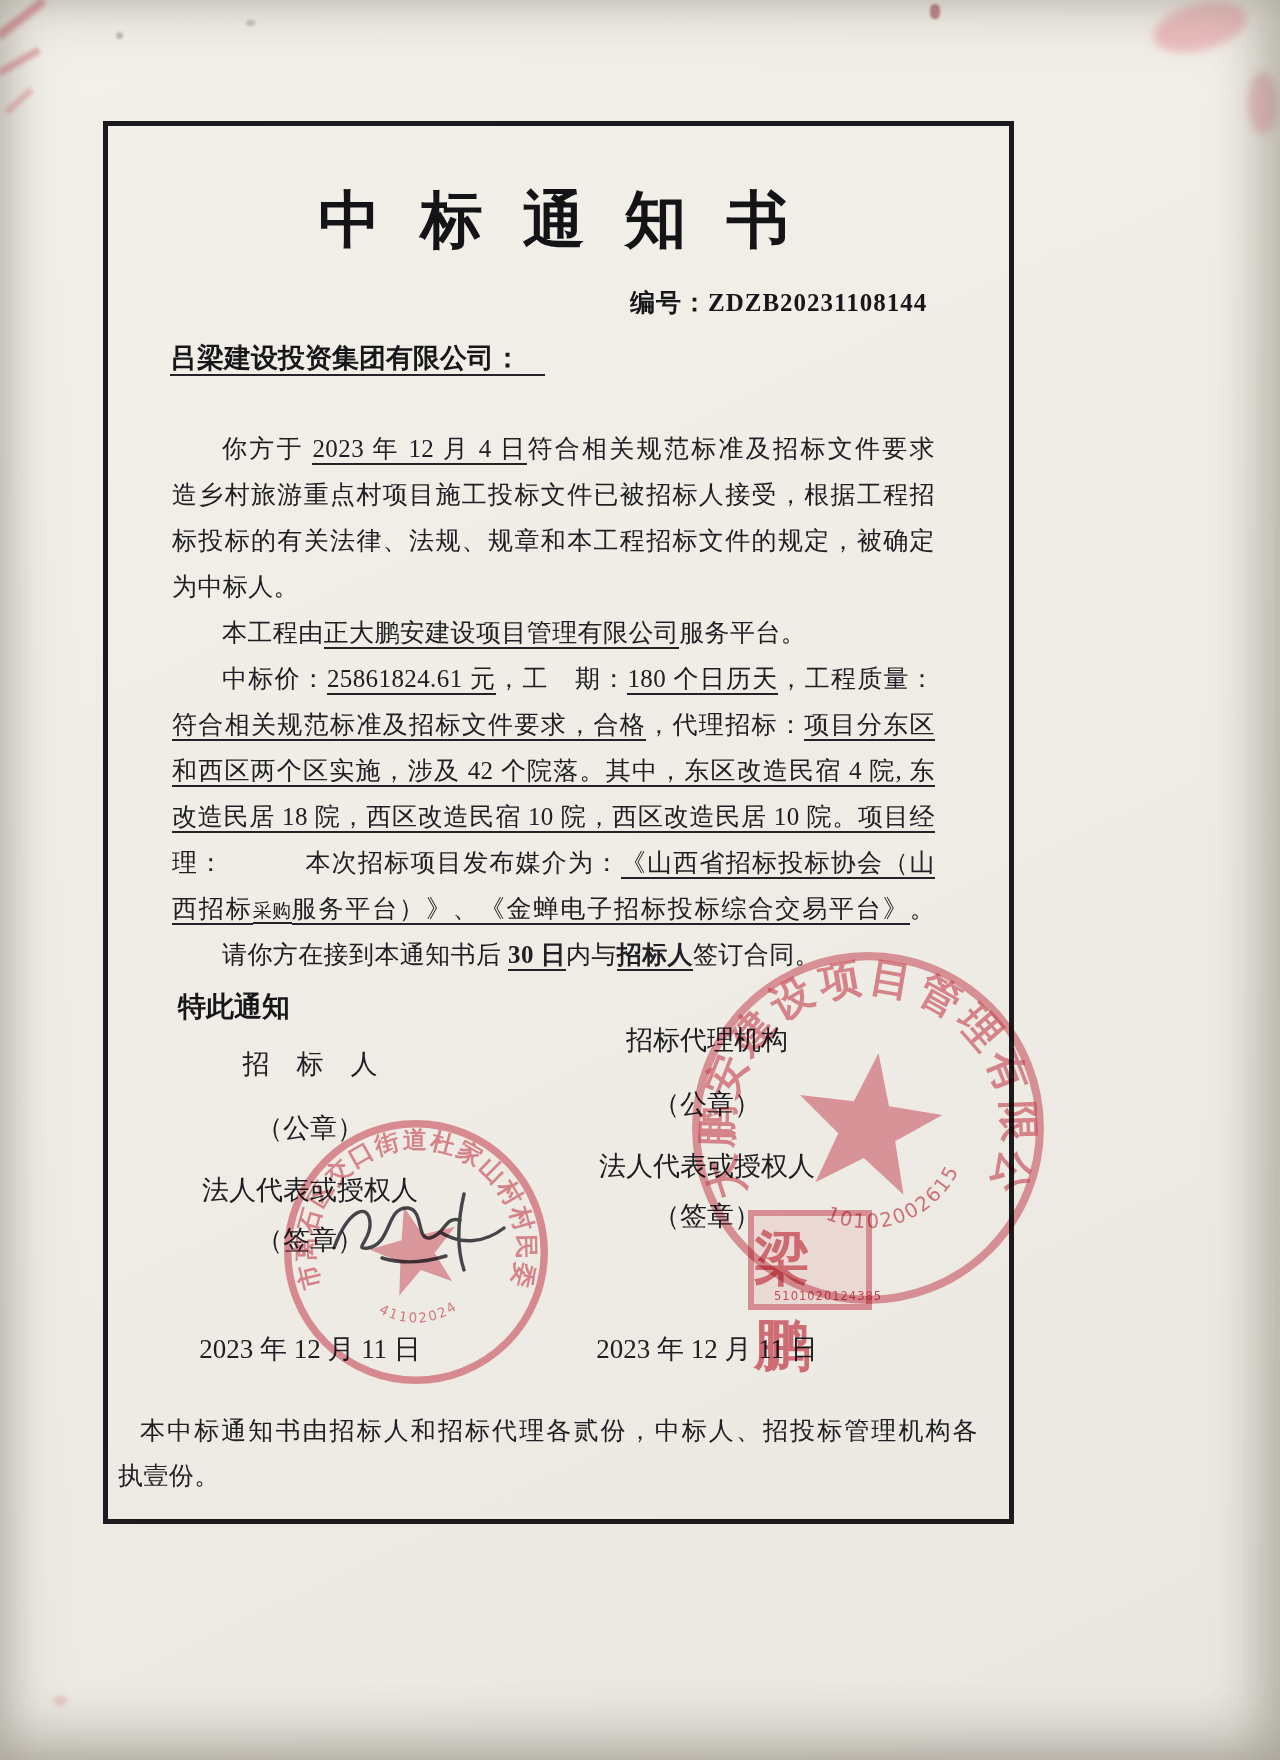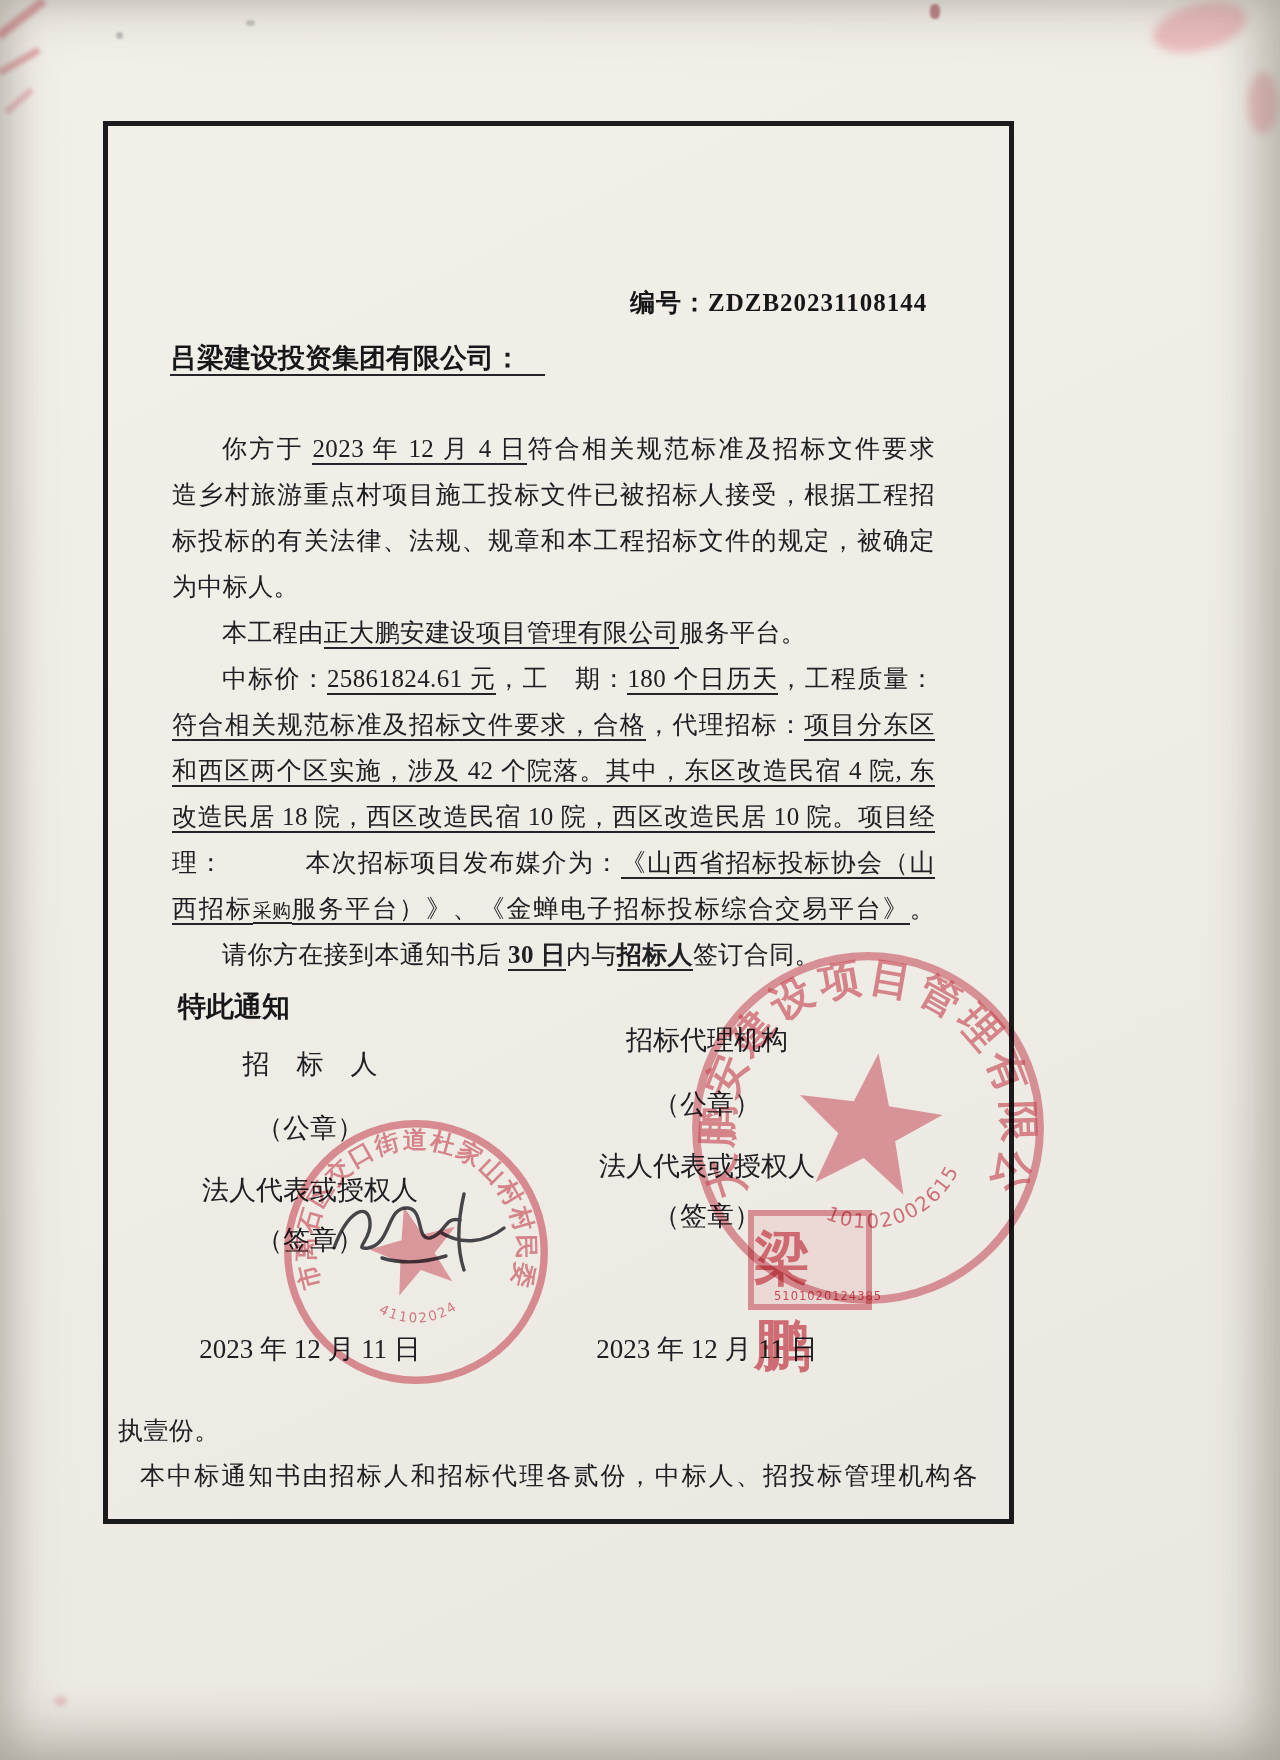--- a/index.html
+++ b/index.html
@@ -68,20 +68,21 @@
   <div class="smudge" style="left:2px;top:98px;width:34px;height:6px;background:rgba(208,84,98,.35);transform:rotate(-42deg);filter:blur(2px);"></div>
   <div class="smudge" style="left:1152px;top:4px;width:96px;height:46px;background:rgba(224,120,132,.42);border-radius:50%;transform:rotate(-14deg);filter:blur(5px);"></div>
   <div class="smudge" style="left:1248px;top:72px;width:30px;height:62px;background:rgba(224,120,132,.38);border-radius:50%;filter:blur(4px);"></div>
   <div class="smudge" style="left:930px;top:4px;width:10px;height:15px;background:rgba(150,42,52,.55);border-radius:40%;filter:blur(1px);"></div>
   <div class="smudge" style="left:116px;top:32px;width:7px;height:7px;background:rgba(92,92,96,.35);border-radius:50%;filter:blur(1px);"></div>
   <div class="smudge" style="left:246px;top:20px;width:9px;height:6px;background:rgba(92,92,96,.3);border-radius:50%;filter:blur(1px);"></div>
   <div class="smudge" style="left:54px;top:1696px;width:13px;height:10px;background:rgba(220,130,140,.35);border-radius:50%;filter:blur(2px);"></div>
 
   <div class="frame"></div>
 
+  <div class="title">中标通知书</div>
   <div class="docno">
     <span>编号：</span><span>ZDZB20231108144</span>
   </div>
   <div class="recipient">
     <span class="u">吕梁建设投资集团有限公司：</span>
   </div>
 
   <div class="body-text">
       <div class="bline ind"><span>你方于 </span><span class="u">2023 年 12 月 4 日</span><span>符合相关规范标准及招标文件要求</span></div>
       <div class="bline"><span>造乡村旅游重点村项目施工投标文件已被招标人接受，根据工程招</span></div>
@@ -110,22 +111,22 @@
     <div class="row row-role">招标代理机构</div>
     <div class="row row-seal">（公章）</div>
     <div class="row row-rep">法人代表或授权人</div>
     <div class="row row-sign">（签章）</div>
   </div>
 
   <div class="date" style="left:155px;">2023 年 12 月 11 日</div>
   <div class="date" style="left:552px;">2023 年 12 月 11 日</div>
 
   <div class="footer">
+    <div class="fline first">本中标通知书由招标人和招标代理各贰份，中标人、招投标管理机构各</div>
     <div class="fline last">执壹份。</div>
-    <div class="fline first">本中标通知书由招标人和招标代理各贰份，中标人、招投标管理机构各</div>
   </div>
 
   <svg class="seal" style="left:688px;top:948px;" width="360" height="360" viewBox="0 0 400 400">
     <defs>
       <path id="agencyArc" d="M 57 252 A 152 152 0 1 1 343 252" fill="none"></path>
       <path id="agencyNumArc" d="M 153 301 A 112 112 0 0 0 301 247" fill="none"></path>
     </defs>
     <circle cx="200" cy="200" r="191" fill="none" stroke="rgba(203,62,80,.55)" stroke-width="9"></circle>
     <text font-size="46" letter-spacing="6" fill="rgba(203,60,78,.62)" font-weight="bold" font-family="Liberation Serif, DejaVu Serif, serif">
       <textPath href="#agencyArc" startOffset="50%" text-anchor="middle">正大鹏安建设项目管理有限公司</textPath>

